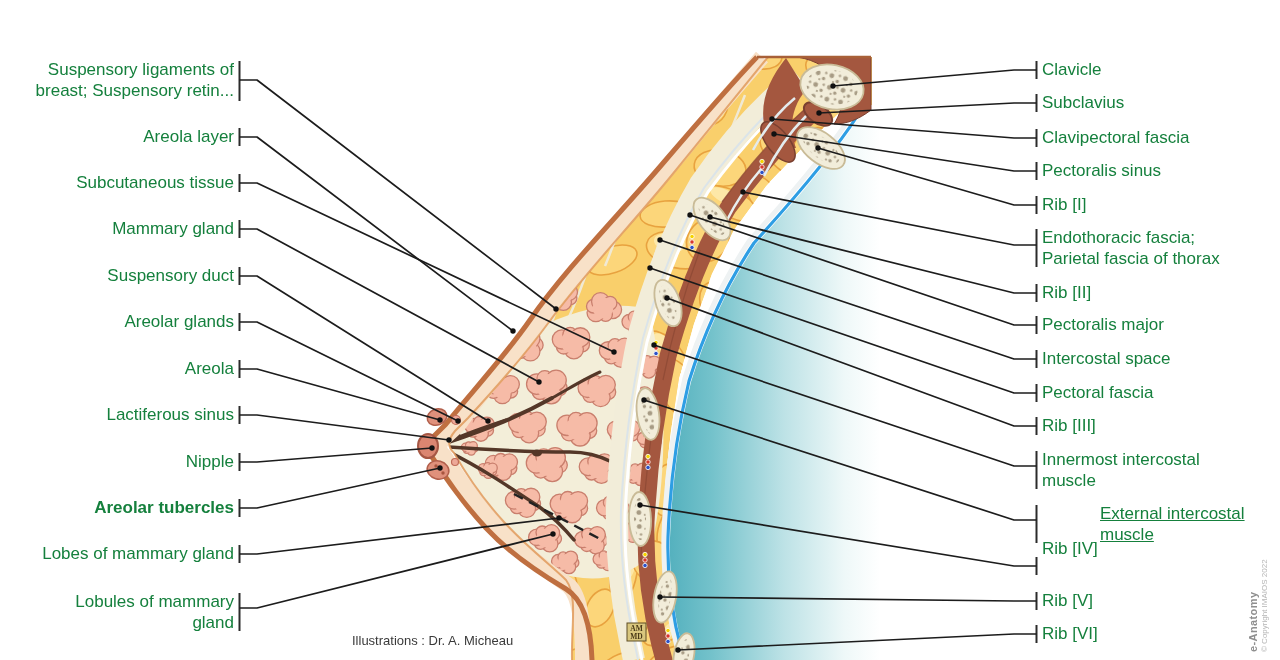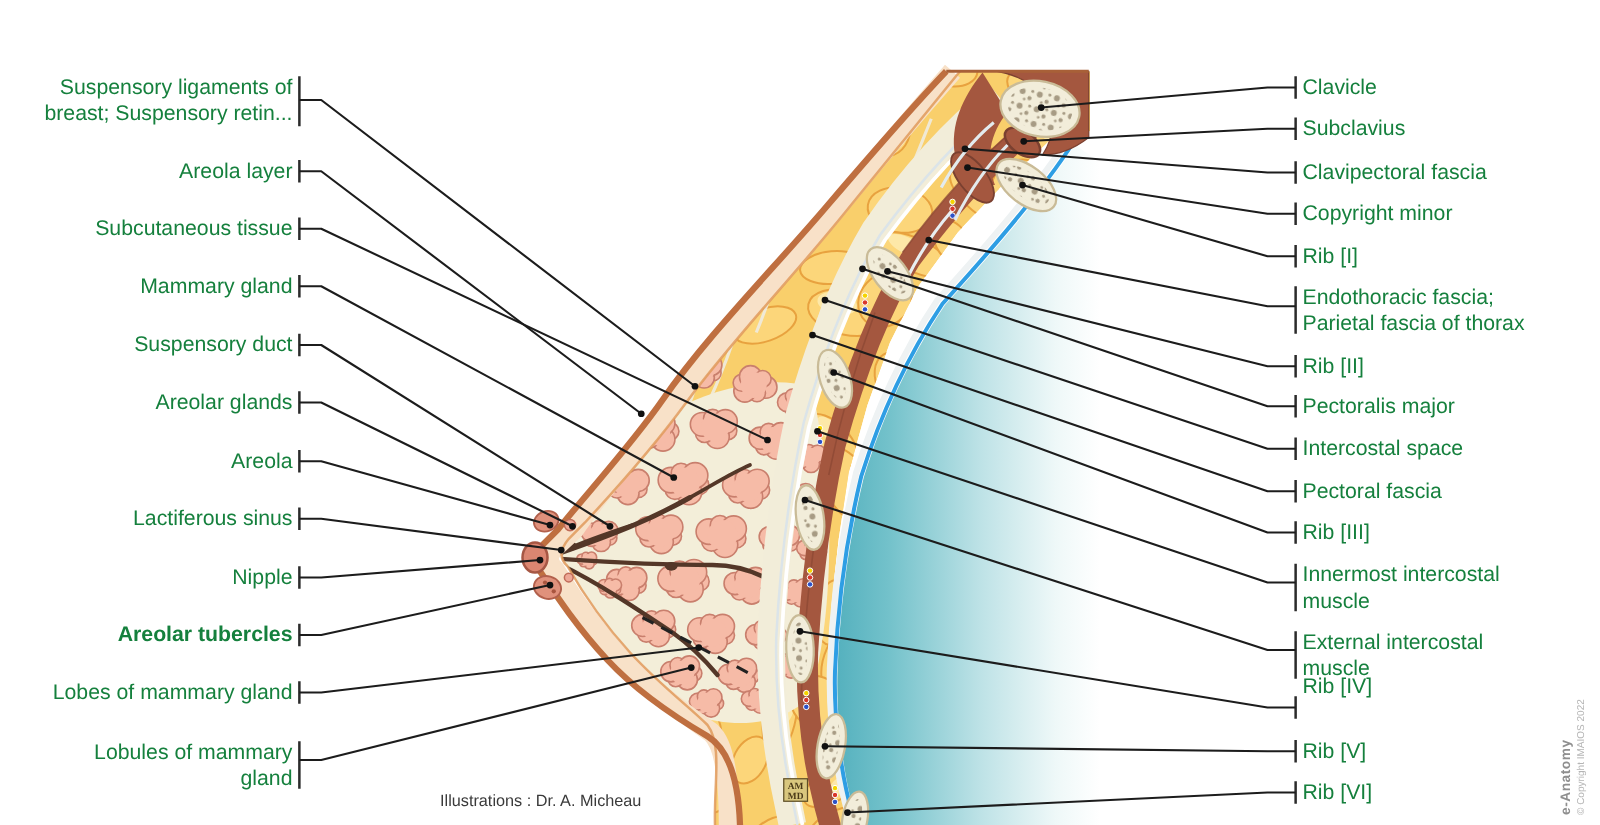--- a/index.html
+++ b/index.html
@@ -690,32 +690,32 @@
       <div class="lbl left" style="top: 358px; right: 1046px;">Areola</div>
       <div class="lbl left" style="top: 404px; right: 1046px;">Lactiferous sinus</div>
       <div class="lbl left" style="top: 451px; right: 1046px;">Nipple</div>
       <div class="lbl left" style="top: 497px; right: 1046px; font-weight: bold;">Areolar tubercles</div>
       <div class="lbl left" style="top: 543px; right: 1046px;">Lobes of mammary gland</div>
       <div class="lbl left" style="top: 591px; right: 1046px;">Lobules of mammary
 gland</div>
       <div class="lbl right" style="top: 59px; left: 1042px;">Clavicle</div>
       <div class="lbl right" style="top: 92px; left: 1042px;">Subclavius</div>
       <div class="lbl right" style="top: 127px; left: 1042px;">Clavipectoral fascia</div>
-      <div class="lbl right" style="top: 160px; left: 1042px;">Copyright minor</div>
+      <div class="lbl right" style="top: 160px; left: 1042px;">Pectoralis sinus</div>
       <div class="lbl right" style="top: 194px; left: 1042px;">Rib [I]</div>
       <div class="lbl right" style="top: 227px; left: 1042px;">Endothoracic fascia;
 Parietal fascia of thorax</div>
       <div class="lbl right" style="top: 282px; left: 1042px;">Rib [II]</div>
       <div class="lbl right" style="top: 314px; left: 1042px;">Pectoralis major</div>
       <div class="lbl right" style="top: 348px; left: 1042px;">Intercostal space</div>
       <div class="lbl right" style="top: 382px; left: 1042px;">Pectoral fascia</div>
       <div class="lbl right" style="top: 415px; left: 1042px;">Rib [III]</div>
       <div class="lbl right" style="top: 449px; left: 1042px;">Innermost intercostal
 muscle</div>
-      <div class="lbl right" style="top: 503px; left: 1042px;">External intercostal
+      <div class="lbl right" style="top: 503px; left: 1100px; text-decoration: underline;">External intercostal
 muscle</div>
       <div class="lbl right" style="top: 538px; left: 1042px;">Rib [IV]</div>
       <div class="lbl right" style="top: 590px; left: 1042px;">Rib [V]</div>
       <div class="lbl right" style="top: 623px; left: 1042px;">Rib [VI]</div>
     </div>
 
 <div class="credit">Illustrations : Dr. A. Micheau</div>
 
 <div class="watermark">
   <div class="brand">e-Anatomy</div>

